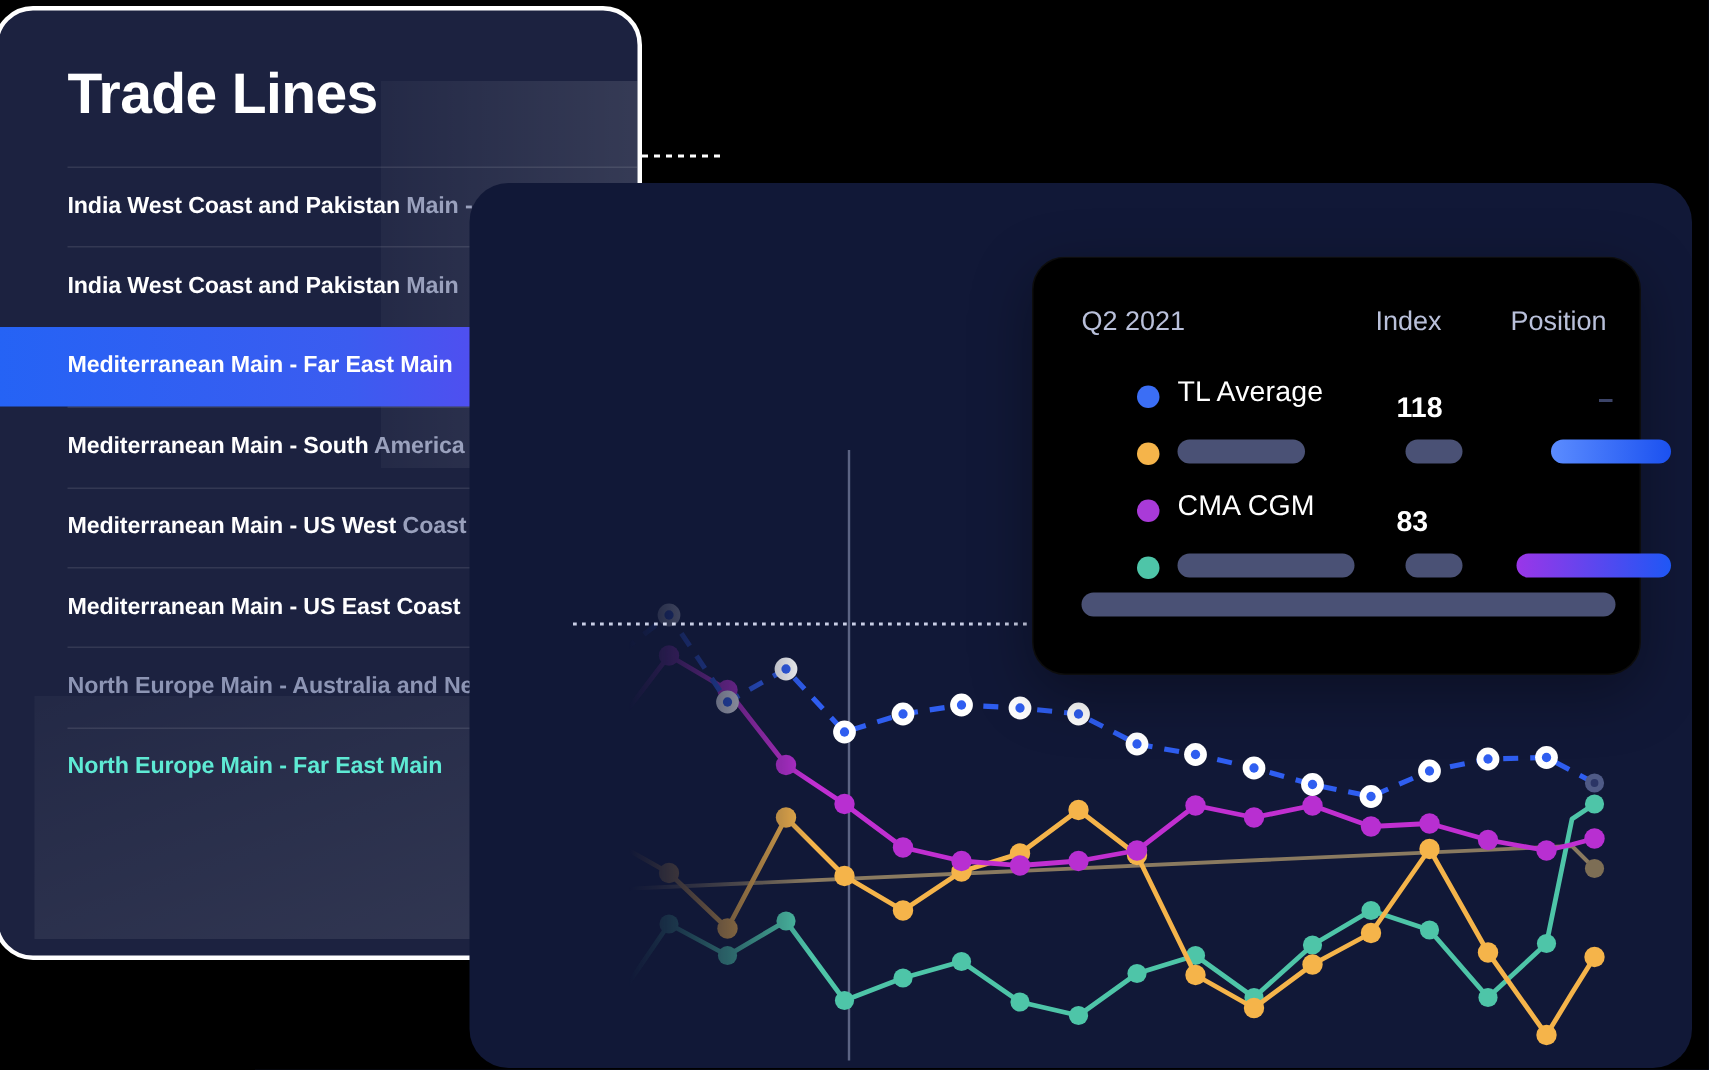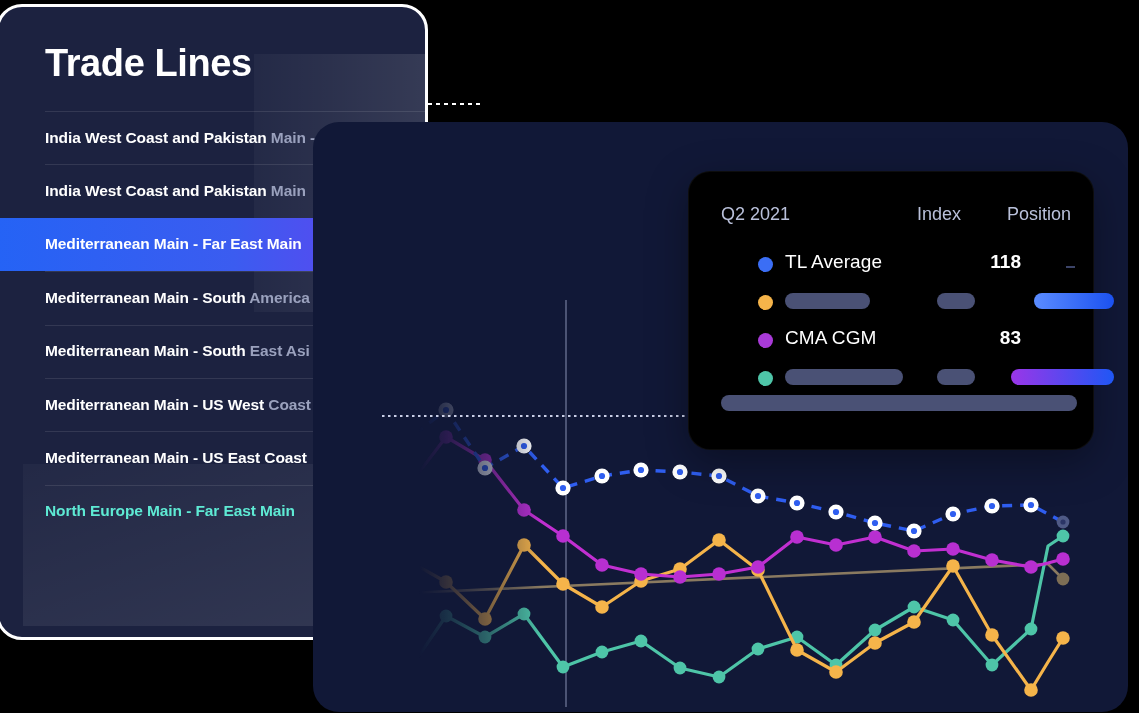--- a/index.html
+++ b/index.html
@@ -86,21 +86,21 @@
 
   .tip-row{position:absolute;left:0;right:0;height:30px;margin-left:37px;}
   .tip-dot{
     position:absolute;left:32px;top:9px;width:15px;height:15px;border-radius:50%;
   }
   .tip-name{
     position:absolute;left:59px;top:3px;font-size:19px;font-weight:400;color:#ffffff;
     letter-spacing:0.1px;
   }
   .tip-index{
-    position:absolute;left:205px;top:3px;width:90px;text-align:right;
+    position:absolute;left:205px;top:14px;width:90px;text-align:left;
     font-size:19px;font-weight:700;color:#ffffff;
   }
   .sk{position:absolute;border-radius:9px;background:#4a5175;}
   .sk-name{left:59px;top:7px;height:16px;}
   .sk-idx{left:211px;top:7px;width:38px;height:16px;}
   .bar{position:absolute;top:7px;height:16px;border-radius:9px;}
   .bar-a{left:308px;width:80px;background:linear-gradient(to right,#5b8cff,#1b51f0);}
   .bar-b{left:285px;width:103px;background:linear-gradient(to right,#9a36e8,#1f57f5);}
   .sk-wide{left:32px;top:223px;width:356px;height:16px;border-radius:9px;}
   .tick-mark{position:absolute;left:340px;top:18px;width:9px;height:2px;background:#3c4468;}
@@ -134,35 +134,35 @@
         <div class="sb-row active">
 
           <div class="sb-label"><span>Mediterranean Main - Far East Main</span><span class="tail"></span></div>
         </div>
 
         <div class="sb-row">
           <div class="rule"></div>
           <div class="sb-label"><span>Mediterranean Main - South </span><span class="tail">America</span></div>
         </div>
 
-        <div class="sb-row">
-          <div class="rule"></div>
-          <div class="sb-label"><span>Mediterranean Main - South </span><span class="tail">East Asi</span></div>
-        </div>
 
         <div class="sb-row">
           <div class="rule"></div>
           <div class="sb-label"><span>Mediterranean Main - US West </span><span class="tail">Coast</span></div>
         </div>
 
         <div class="sb-row">
           <div class="rule"></div>
           <div class="sb-label"><span>Mediterranean Main - US East Coast</span><span class="tail"></span></div>
         </div>
 
+        <div class="sb-row dim">
+          <div class="rule"></div>
+          <div class="sb-label"><span>North Europe Main - Australia </span><span class="tail">and Ne</span></div>
+        </div>
 
         <div class="sb-row dimmer">
           <div class="rule"></div>
           <div class="sb-label"><span>North Europe Main - Far East Main</span><span class="tail"></span></div>
         </div>
 
       </div>
     </div>
   </div>
 

